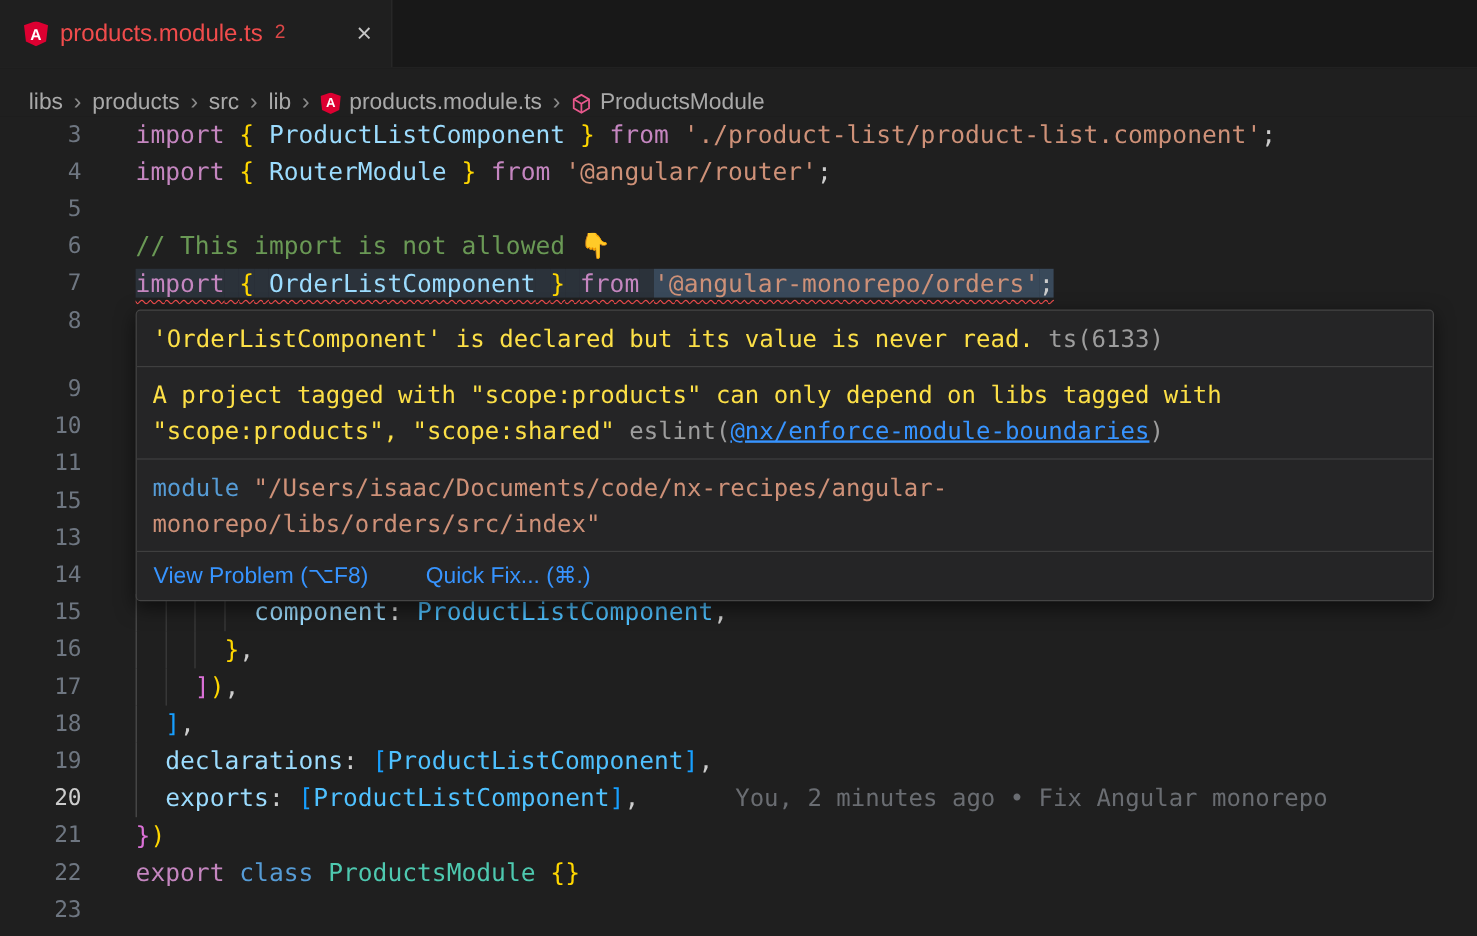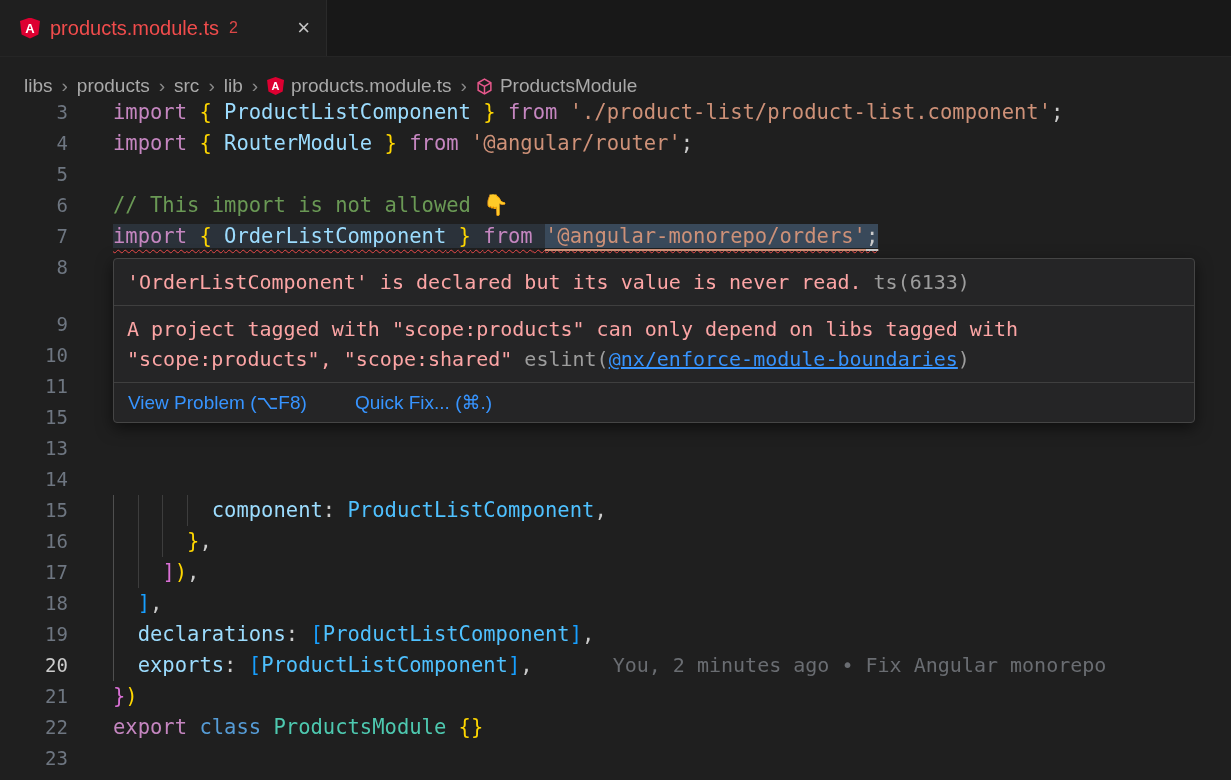--- a/index.html
+++ b/index.html
@@ -68,36 +68,36 @@
   .tok.b3{ color:var(--b3); }
   .tok.pun{ color:var(--fg); }
   .tok.emoji{ color:#e8b339; }
 
   .squiggle{
     text-decoration:underline wavy #f14c4c 1px;
     text-underline-offset:6px;
     text-decoration-skip-ink:none;
   }
   .hl-a{ background:rgba(79,108,138,.25); }
-  .hl-b{ background:rgba(79,108,138,.55);text-decoration:underline; }
+  .hl-b{ background:rgba(79,108,138,.55); }
 
   .blame{ color:var(--blame); margin-left:80px; font-size:20px; }
 
   
   .hover-popup{
     position:absolute; left:113px; top:161px; width:1082px;
     background:var(--hover-bg); border:1px solid var(--hover-border);
     border-radius:4px; box-shadow:0 5px 16px rgba(0,0,0,.55);
     font-family:"DejaVu Sans Mono", monospace; z-index:20; overflow:hidden;
   }
   .hover-section{
     padding:8px 13px; font-size:20px; line-height:30px; color:#cccccc;
     border-bottom:1px solid #3f3f3f; white-space:pre-wrap; overflow-wrap:break-word;
   }
-  .hs-plain{ color:#fca5a5; }
+  .hs-plain{ color:#fde047; }
   .hs-muted{ color:var(--muted); }
   .hs-link{ color:var(--link); text-decoration:underline; cursor:pointer; }
   .hs-keyword{ color:var(--kw2); }
   .hs-string{ color:var(--str); }
   .hover-actions{
     display:flex; gap:48px; padding:8px 14px;
     font-family:"Liberation Sans", sans-serif; font-size:19px;
   }
   .hover-action{ color:var(--link); cursor:pointer; white-space:nowrap; }
 </style>
@@ -168,19 +168,21 @@
       <div class="code-line"><div class="line-num active">20</div><div class="line-content"><span class="indent-guide lvl0" style="left: 0px;"></span><span class="code-text"><span class="tok pun">  </span><span class="tok id">exports</span><span class="tok pun">: </span><span class="tok b3">[</span><span class="tok id2">ProductListComponent</span><span class="tok b3">]</span><span class="tok pun">,</span></span><span class="blame">You, 2 minutes ago • Fix Angular monorepo</span></div></div>
       <div class="code-line"><div class="line-num">21</div><div class="line-content"><span class="code-text"><span class="tok b2">}</span><span class="tok b1">)</span></span></div></div>
       <div class="code-line"><div class="line-num">22</div><div class="line-content"><span class="code-text"><span class="tok kw">export</span><span class="tok pun"> </span><span class="tok kw2">class</span><span class="tok pun"> </span><span class="tok cls">ProductsModule</span><span class="tok pun"> </span><span class="tok b1">{}</span></span></div></div>
       <div class="code-line"><div class="line-num">23</div><div class="line-content"><span class="code-text"></span></div></div>
     </div>
 
   <div class="hover-popup">
     <div id="hover-sections">
         <div class="hover-section"><span class="hs-plain">'OrderListComponent' is declared but its value is never read.</span><span class="hs-muted"> ts(6133)</span></div>
         <div class="hover-section"><span class="hs-plain">A project tagged with "scope:products" can only depend on libs tagged with "scope:products", "scope:shared" </span><span class="hs-muted">eslint(</span><span class="hs-link">@nx/enforce-module-boundaries</span><span class="hs-muted">)</span></div>
+        <div class="hover-section"><span class="hs-keyword">module</span><span class="hs-string"> "/Users/isaac/Documents/code/nx-recipes/angular-
+monorepo/libs/orders/src/index"</span></div>
       </div>
     <div class="hover-actions" id="hover-actions">
         <span class="hover-action">View Problem (⌥F8)</span>
         <span class="hover-action">Quick Fix... (⌘.)</span>
       </div>
   </div>
 </div>
 
 </body></html>

